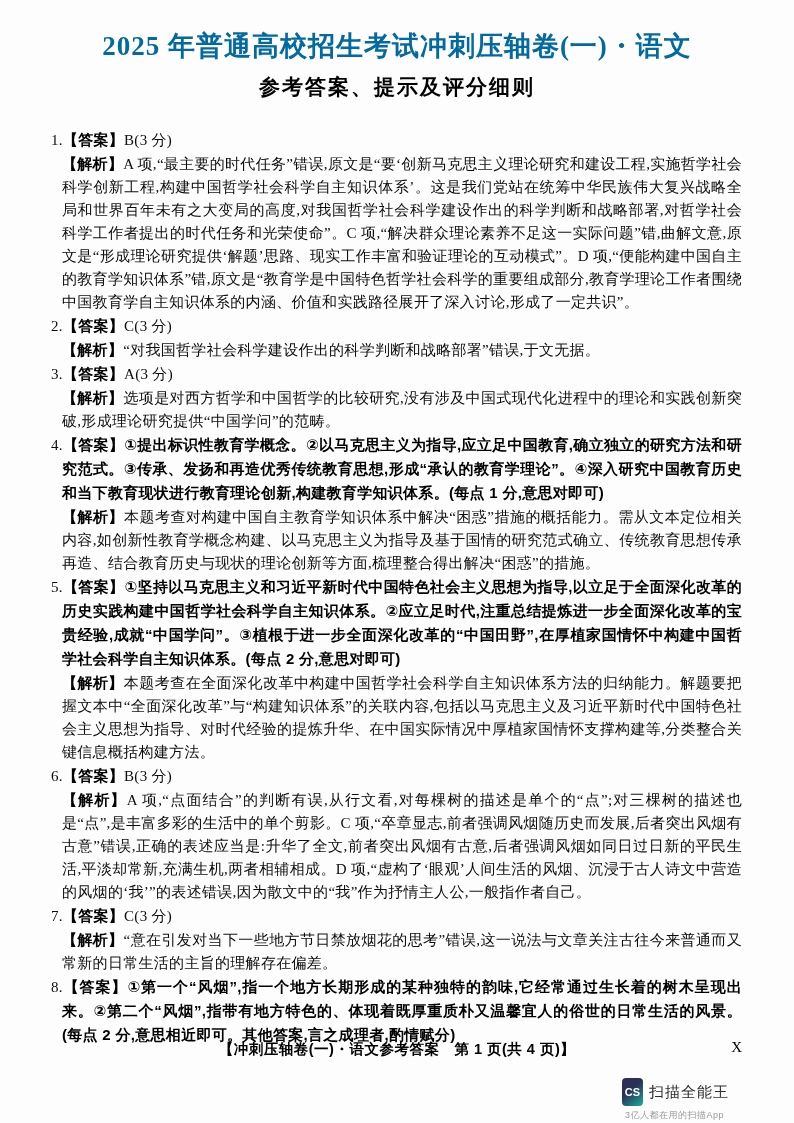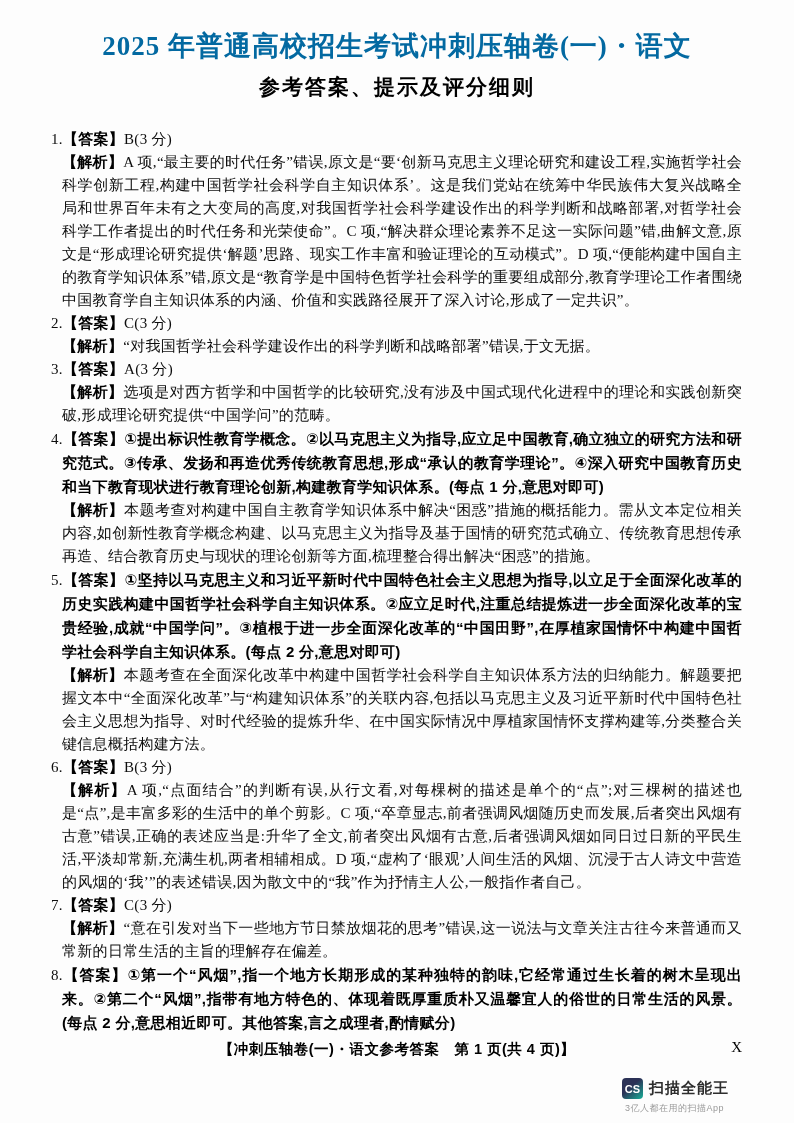--- a/index.html
+++ b/index.html
@@ -37,21 +37,21 @@
     margin: 0;
     font-size: 15px;
     line-height: 23px;
     text-align: justify;
     letter-spacing: 0.3px;
     color: #0d0d0d;
   }
   .ans-line { text-indent: -11px; }
   .lbl {
     font-weight: bold;
-    font-family: Liberation Serif, serif;
+    font-family: Liberation Sans, sans-serif;
     color: #000;
   }
   .qnum { font-family: "Liberation Serif", "DejaVu Serif", serif; }
   .ans-bold {
     font-weight: bold;
     font-family: "Liberation Sans", "DejaVu Sans", sans-serif;
     color: #000;
   }
   .ans-plain { font-weight: normal; }
   .footer-line {
@@ -80,35 +80,35 @@
     right: 12px;
     width: 160px;
   }
   .wm-row {
     display: flex;
     align-items: center;
     gap: 6px;
   }
   .cs-logo {
     width: 21px;
-    height: 21px;
+    height: 28px;
     border-radius: 4px;
     background: linear-gradient(140deg, #2b3156 42%, #17b198 100%);
     color: #ffffff;
     font-family: "Liberation Sans", "DejaVu Sans", sans-serif;
     font-size: 11px;
     font-weight: bold;
     display: flex;
     align-items: center;
     justify-content: center;
     flex: 0 0 auto;
   }
   .wm-name {
     font-size: 15px;
-    font-weight: bold;
+    font-weight: normal;
     color: #2d2d2d;
     font-family: "Liberation Sans", "DejaVu Sans", sans-serif;
     letter-spacing: 1px;
   }
   .wm-tagline {
     margin-top: 3px;
     padding-left: 3px;
     font-size: 9px;
     letter-spacing: 0.5px;
     color: #999999;

